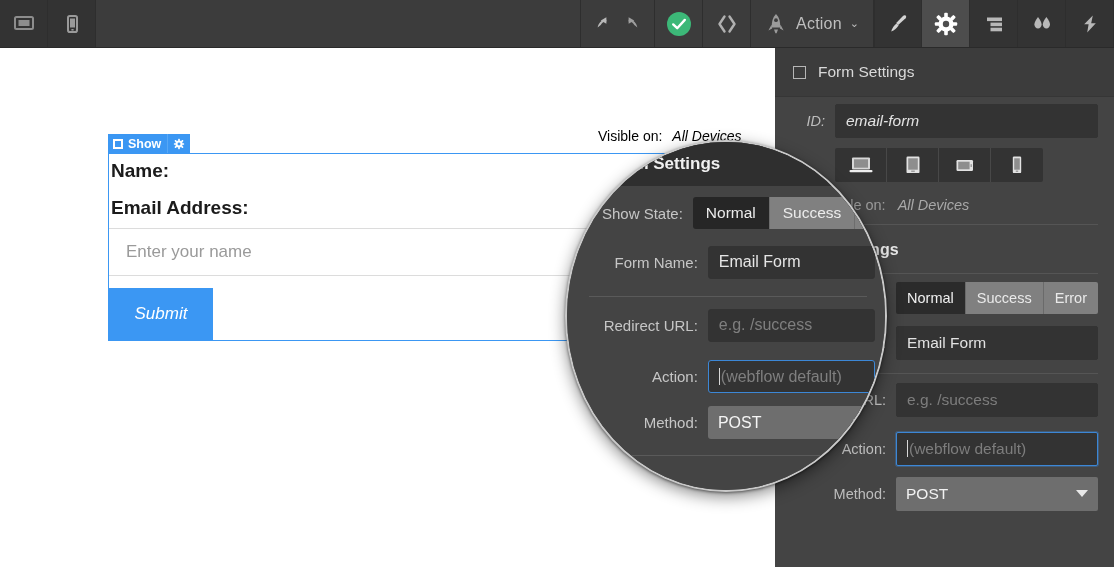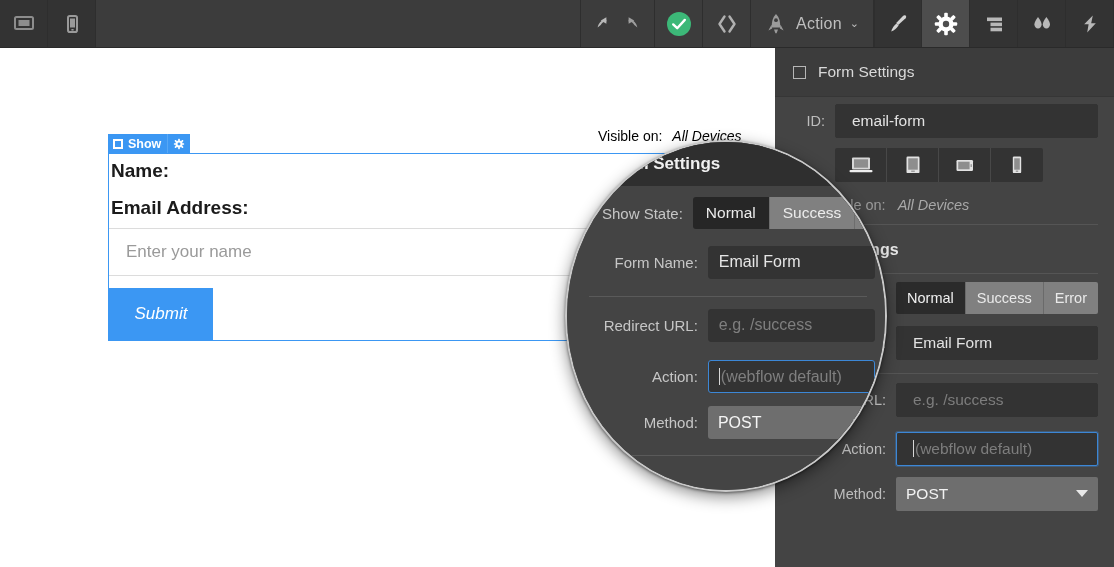--- a/index.html
+++ b/index.html
@@ -191,21 +191,21 @@
     text-align: right;
     white-space: nowrap;
   }
   .pinput {
     background: #333333;
     border: 1px solid #333333;
     border-radius: 2px;
     height: 34px;
     display: flex;
     align-items: center;
-    padding: 0 16px;
+    padding: 0 10px;
     box-sizing: border-box;
     color: #e2e2e2;
     font-size: 15.5px;
     flex: 1 1 auto;
   }
   .pinput.ph { color: #7d7d7d; }
   .pinput.focus {
     border: 1px solid #3c87d6;
     box-shadow: 0 0 0 1px rgba(60,135,214,.35);
   }
@@ -552,21 +552,21 @@
   </div>
 </div>
 
 <div class="panel">
 
   <div class="panel-head">
     <span class="sq"></span>
     <span class="ttl">Form Settings</span>
   </div>
 
-  <div class="prow" style="height:47px;">
+  <div class="prow" style="height:47px;font-style:italic;">
     <div class="plabel" style="width:34px;">ID:</div>
     <div class="pinput" style="margin-left:10px;">email-form</div>
   </div>
 
   <div class="prow" style="height:42px;">
     <div style="width:44px;"></div>
     <div class="devbar">
       <div class="devbtn">
         <svg width="26" height="20" viewBox="0 0 26 20" aria-hidden="true">
           <rect x="4" y="2.5" width="18" height="12" rx="1" fill="#d7d7d7"></rect>

